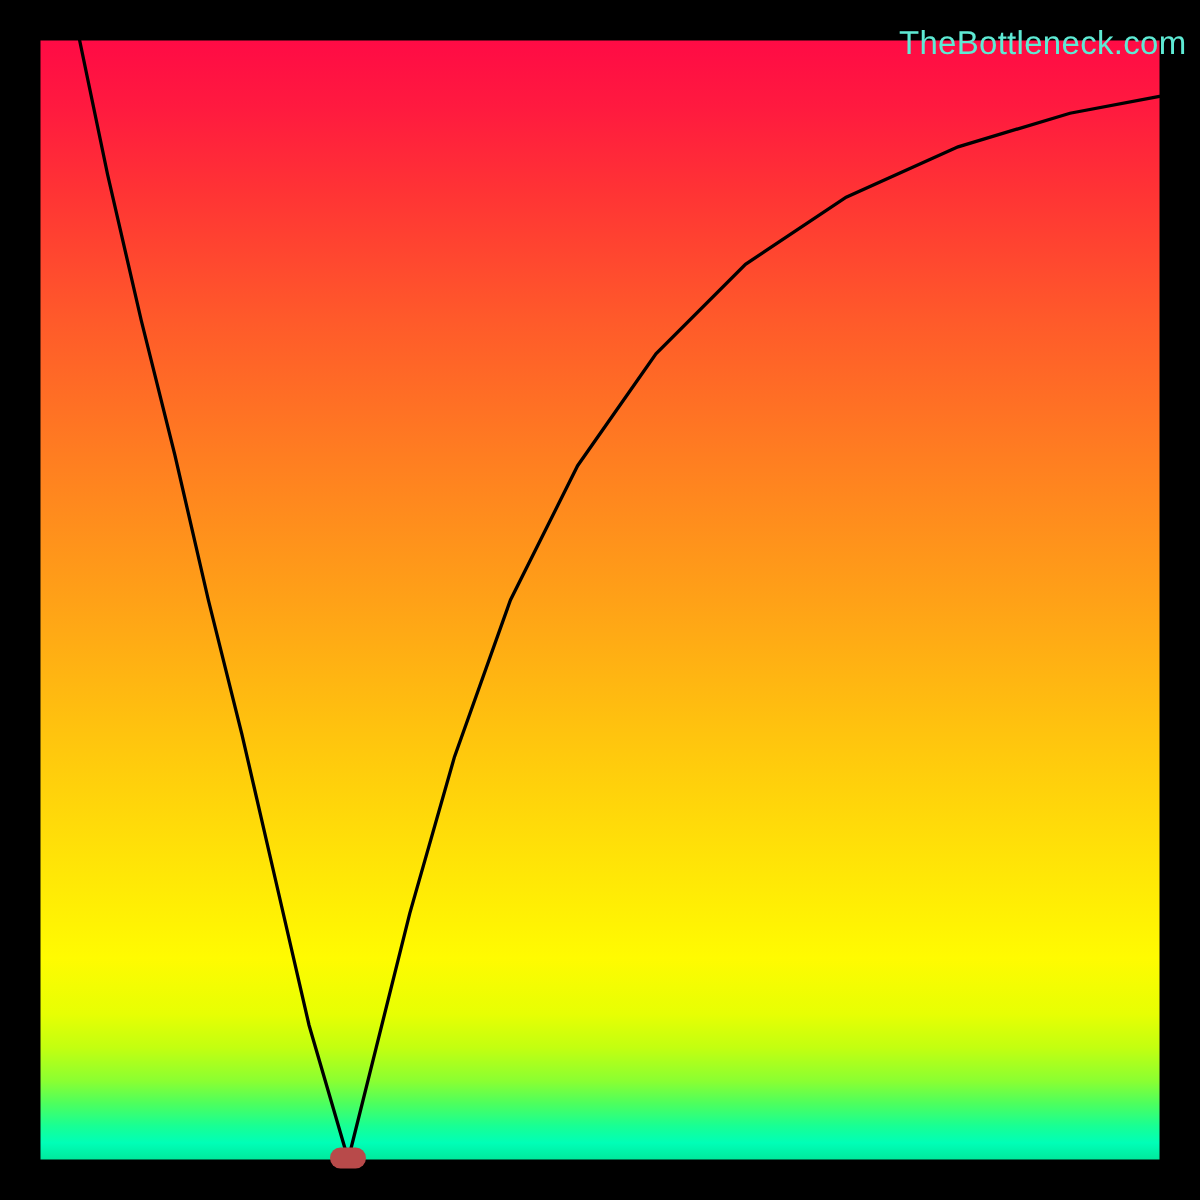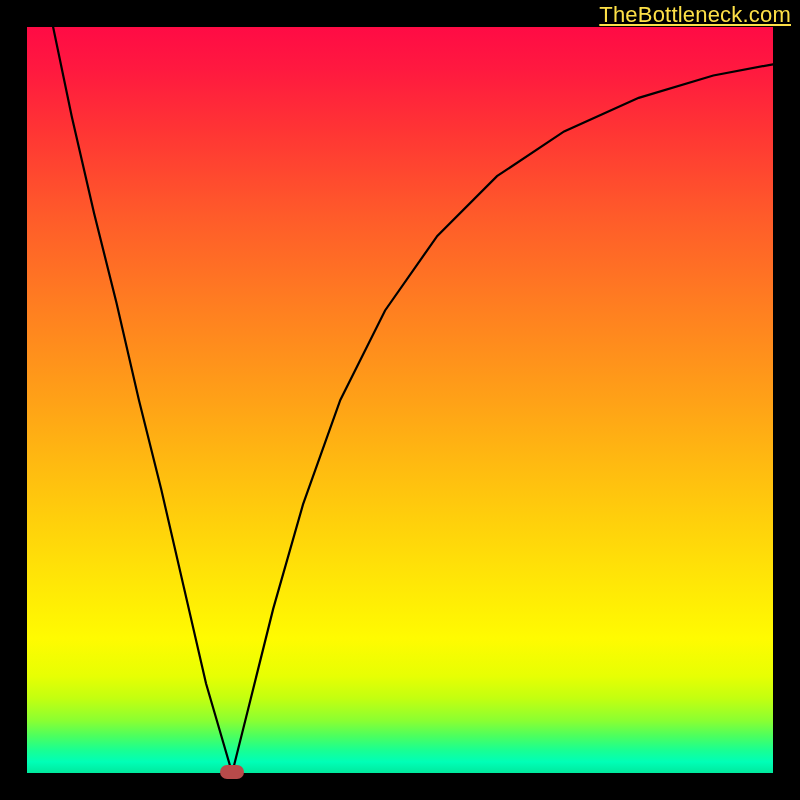--- a/index.html
+++ b/index.html
@@ -39,28 +39,27 @@
       #c3ff10 90%,
       #8aff32 93%,
       #4dff5e 95%,
       #18ff94 97%,
       #00ffb7 98.5%,
       #00e99d 100%
     );
   }
   .watermark {
     position: absolute;
-    top: 2px;
+    top: 16px;
     right: 9px;
-    color: #fde047;
+    color: #5eead4;
     font-size: 22px;
     font-weight: 500;
     letter-spacing: 0.2px;
     font-family: Arial, Helvetica, sans-serif;
-    text-decoration: underline;
   }
   .marker {
     position: absolute;
     width: 24px;
     height: 14px;
     border-radius: 7px;
     background: #b84a4a;
   }
   svg.curve {
     position: absolute;

